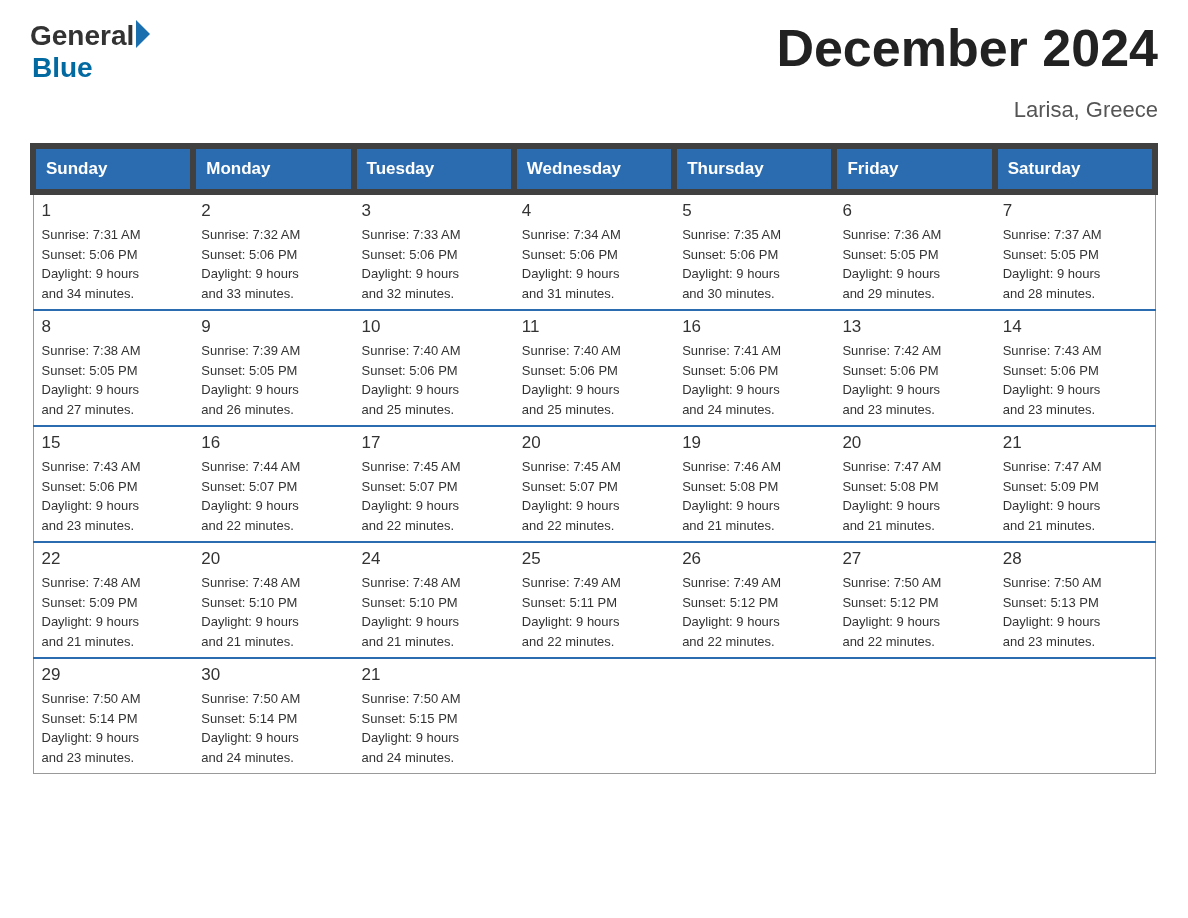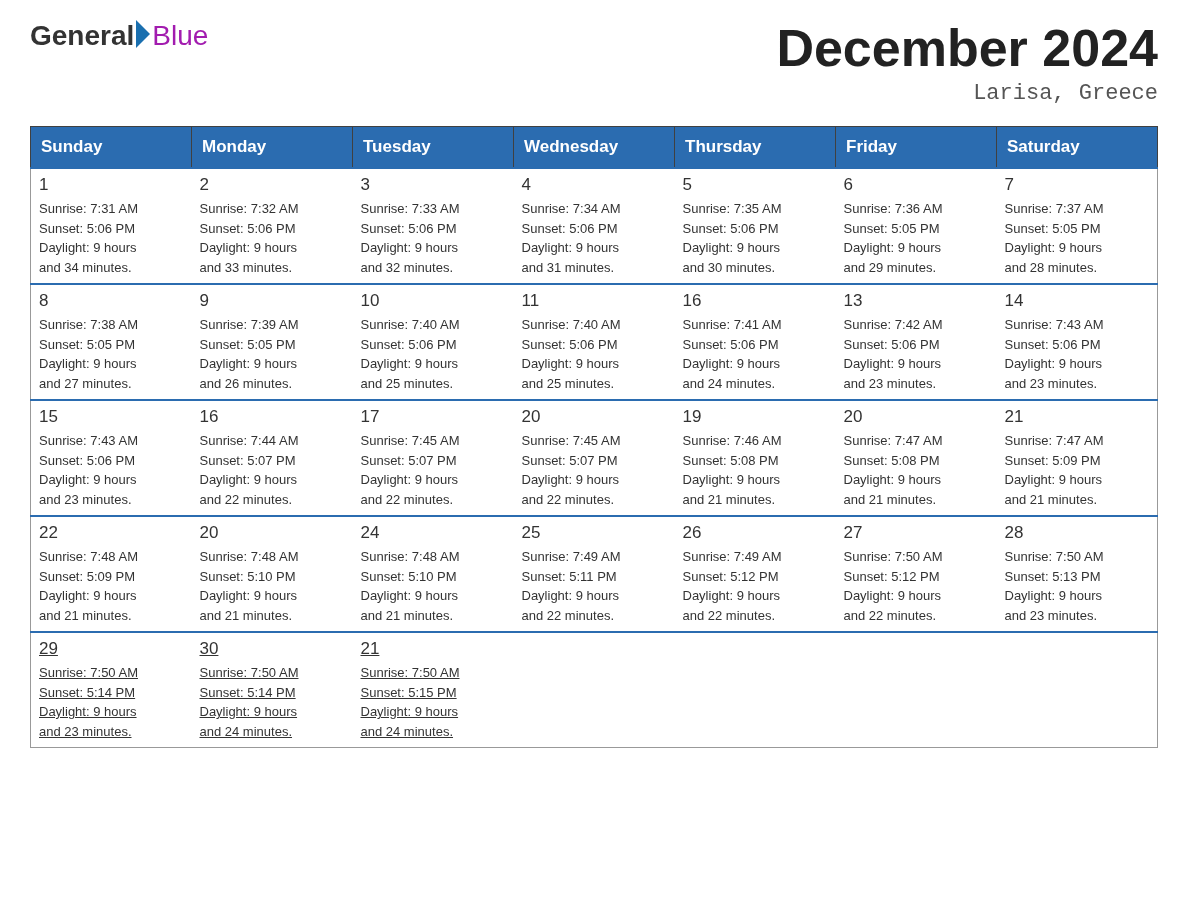--- a/index.html
+++ b/index.html
@@ -11,21 +11,21 @@
       padding: 20px 30px;
     }
     .header {
       display: flex;
       justify-content: space-between;
       align-items: flex-start;
       margin-bottom: 20px;
     }
     .logo {
       display: flex;
-      flex-direction: row;
+      flex-direction: column;
       align-items: flex-start;
       justify-content: flex-end;
     }
     .logo-text {
       display: flex;
       align-items: center;
     }
     .logo-general {
       font-size: 28px;
       font-weight: bold;
@@ -35,66 +35,64 @@
       width: 0;
       height: 0;
       border-left: 14px solid #1a6faf;
       border-top: 14px solid transparent;
       border-bottom: 14px solid transparent;
       margin-left: 2px;
       margin-top: -4px;
     }
     .logo-blue {
       font-size: 28px;
-      font-weight: normal;
-      color: #a21caf;
+      font-weight: bold;
+      color: #0369a1;
       margin-left: 2px;
     }
     .title-area {
       text-align: right;
     }
     .month-title {
       font-size: 52px;
       font-weight: bold;
       color: #222;
       line-height: 1.1;
     }
     .location {
       font-size: 22px;
       color: #555;
-      margin-top: 4px;
-      font-family: Liberation Mono, monospace;
+      margin-top: 20px;
     }
     .calendar {
       width: 100%;
       border-collapse: collapse;
       border: 1px solid #999;
     }
     .calendar th {
       background-color: #2b6cb0;
       color: #fff;
       font-size: 17px;
       font-weight: bold;
       padding: 10px 10px;
       text-align: left;
-      border: 1px solid #404040;
+      border: 6px solid #404040;
     }
     .calendar td {
       vertical-align: top;
       padding: 6px 8px;
       border: none;
       border-top: 2px solid #2b6cb0;
       font-size: 13px;
       color: #333;
       width: calc(100% / 7);
       min-height: 100px;
     }
     .calendar tr:last-child td {
       border-bottom: none;
-      text-decoration: underline;
     }
     .day-num {
       font-size: 17px;
       font-weight: normal;
       margin-bottom: 4px;
       display: block;
     }
     .day-info {
       font-size: 13px;
       line-height: 1.5;

